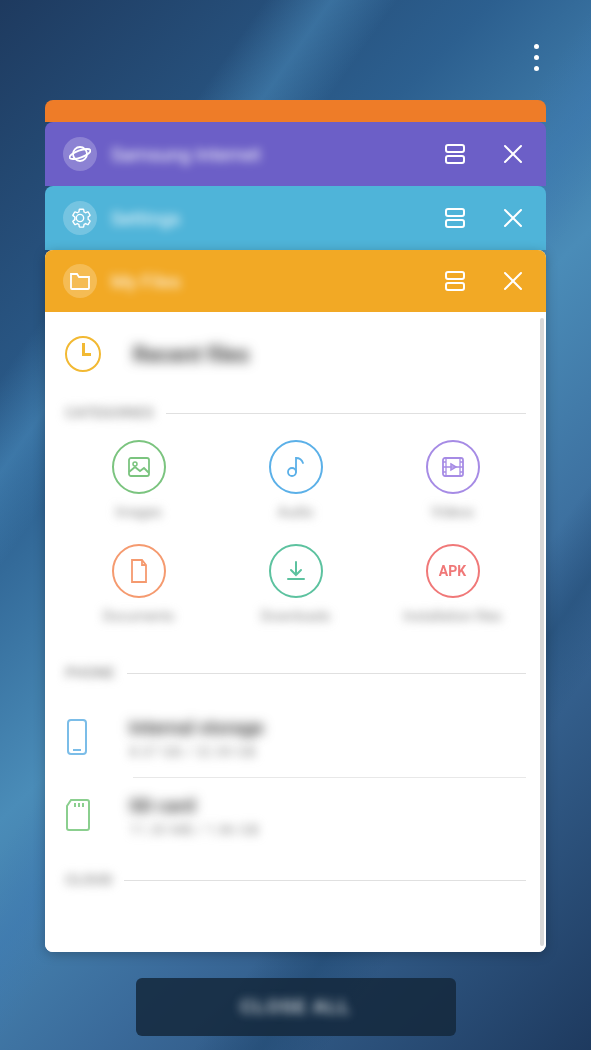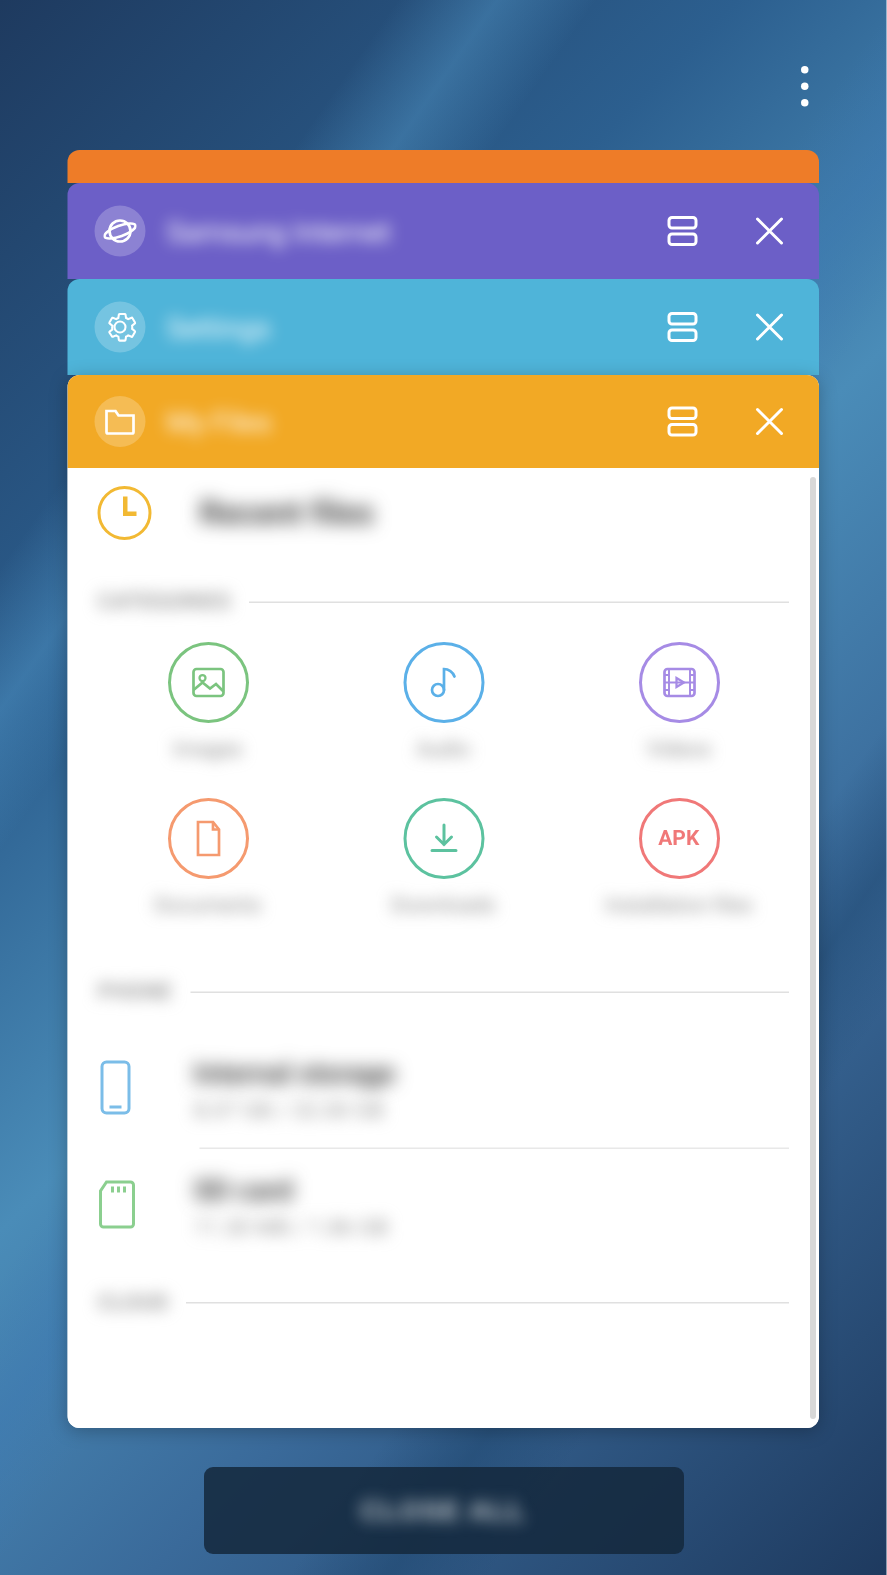--- a/index.html
+++ b/index.html
@@ -96,21 +96,21 @@
     .header-icon-btn {
       width: 30px;
       height: 30px;
       display: flex;
       align-items: center;
       justify-content: center;
       cursor: pointer;
     }
     .card-body {
       background: #fff;
-      padding: 12px 20px 0;
+      padding: 24px 20px 0;
       height: 640px;
       overflow: hidden;
       position: relative;
     }
     .scrollbar-right {
       position: absolute;
       right: 2px;
       top: 6px;
       bottom: 6px;
       width: 4px;

